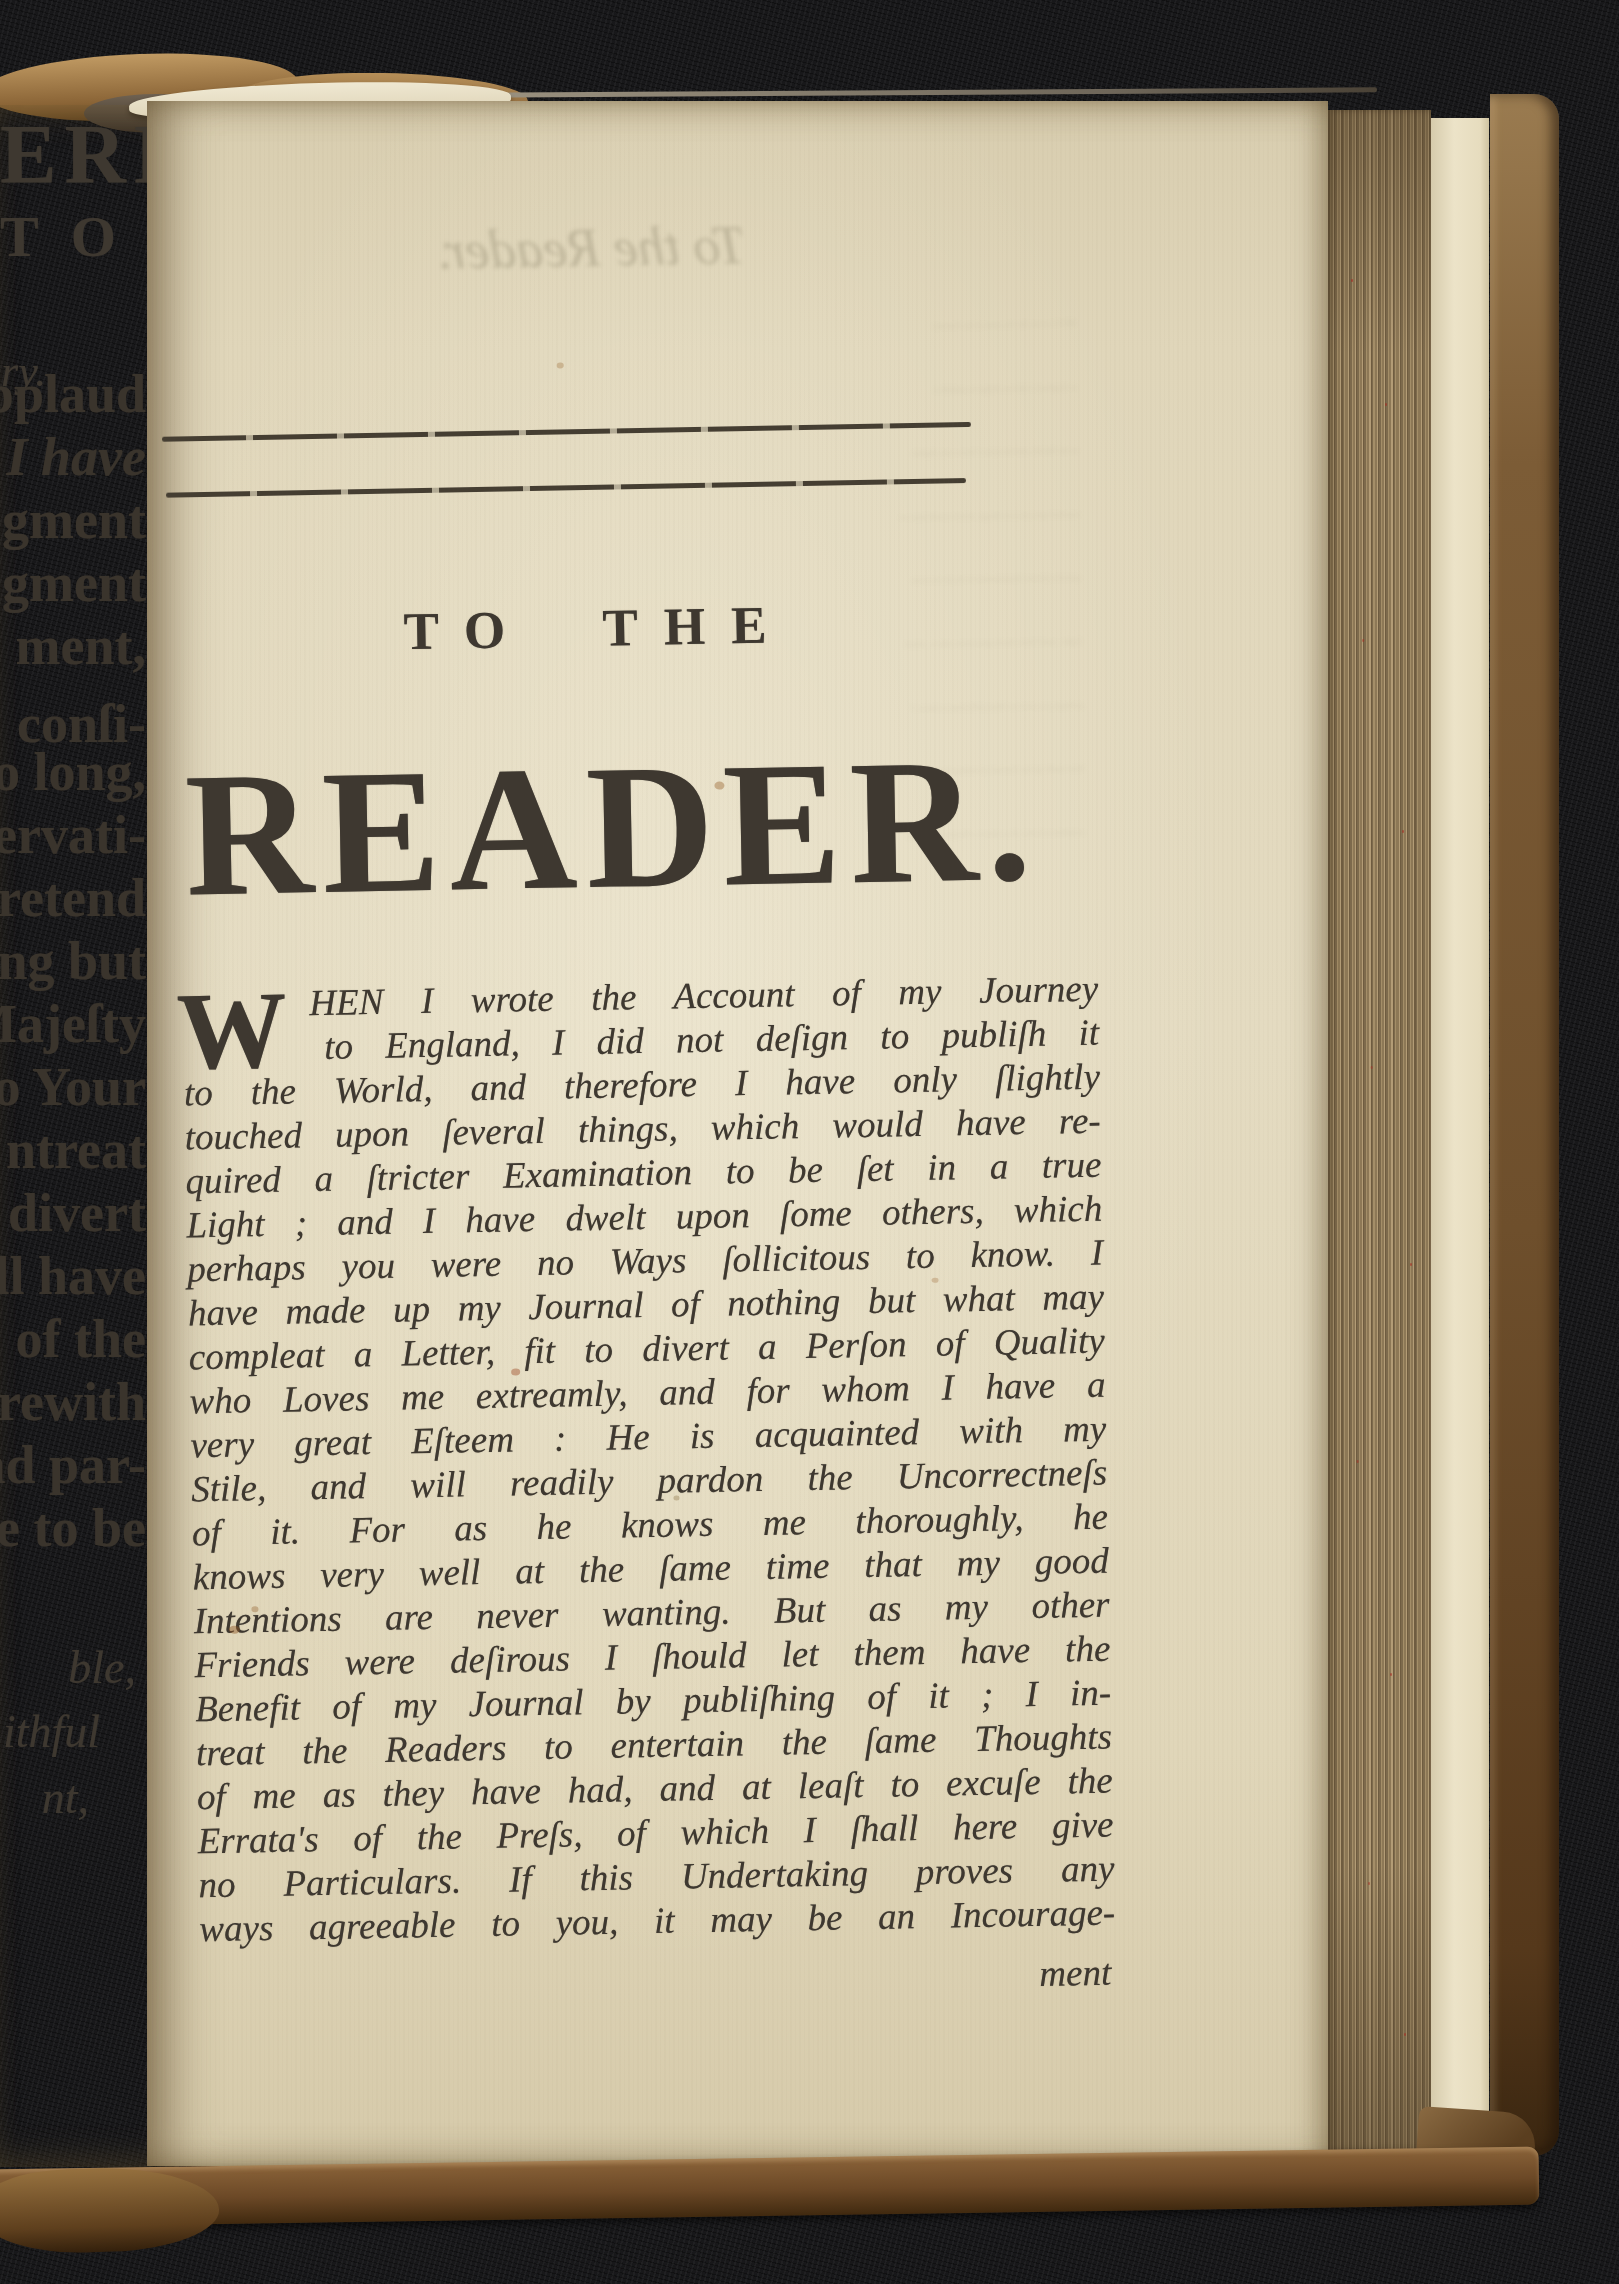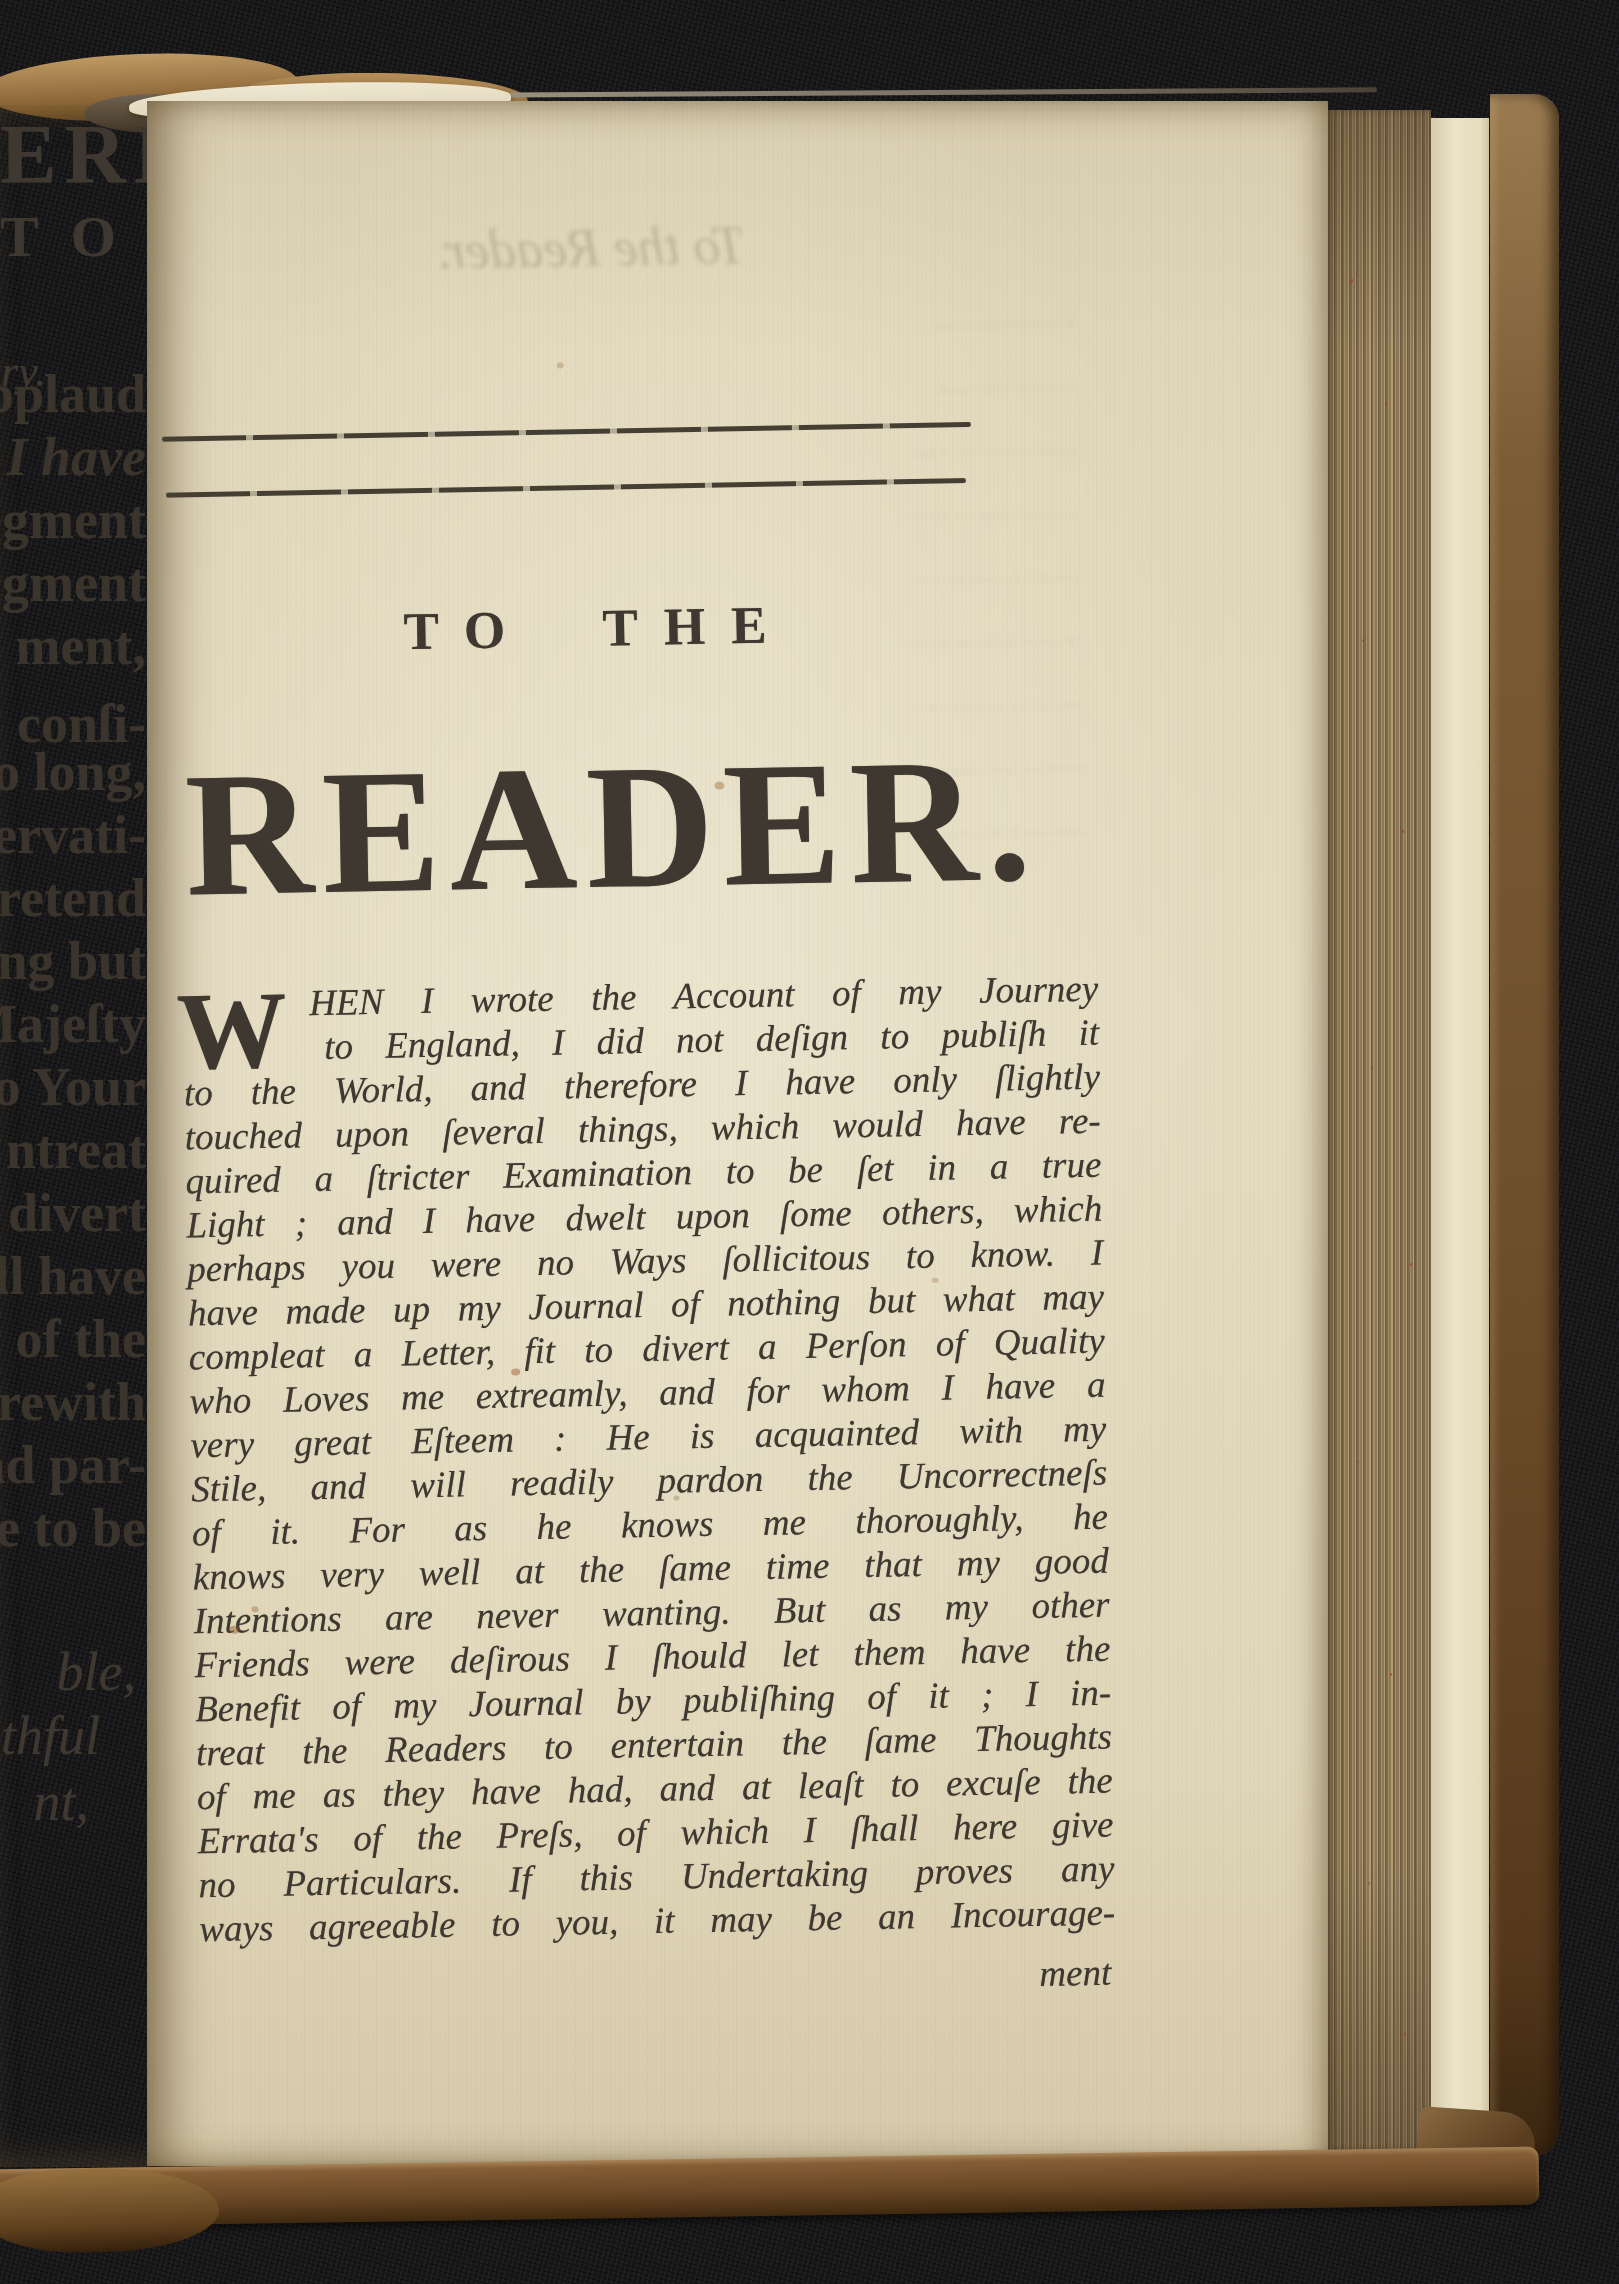--- a/index.html
+++ b/index.html
@@ -74,21 +74,21 @@
   #h-large{left:180px;top:721px;width:877px;text-align:center;font-size:177px;font-weight:600;letter-spacing:9px;}
   #dropcap{left:179px;top:965px;width:124px;font-size:110px;line-height:1;font-weight:600;}
   #body-lines .bline{position:absolute;font-style:italic;font-size:37px;line-height:44px;white-space:normal;
     text-align:justify;text-align-last:justify;text-justify:inter-word;}
   #catchword{left:759px;top:1956px;width:337px;text-align:right;font-style:italic;font-size:37px;}
   #ghost-header{left:186px;top:213px;width:843px;text-align:center;font-size:54px;font-style:italic;}
   .foxing{position:absolute;border-radius:50%;}
 
   
   .lline{position:absolute;white-space:nowrap;font-size:54px;font-weight:600;color:#3a342c;text-shadow:0 0 0.8px rgba(58,52,44,.6);}
-  .lital{position:absolute;white-space:nowrap;font-style:italic;font-size:54px;font-weight:400;color:#46403
+  .lital{position:absolute;white-space:nowrap;font-style:italic;font-size:46px;font-weight:400;color:#46403
 6;}
   #lp-header{left:1.1px;top:241px;font-style:italic;font-size:44px;font-weight:400;}
   #lp-caps{left:-35px;top:1791px;font-size:85px;letter-spacing:7.9px;font-weight:600;white-space:nowrap;}
   #lp-catch{left:52px;top:1894px;font-size:58px;letter-spacing:33px;font-weight:600;white-space:nowrap;}
 </style>
 </head>
 <body>
 
 <div id="stage">
 

